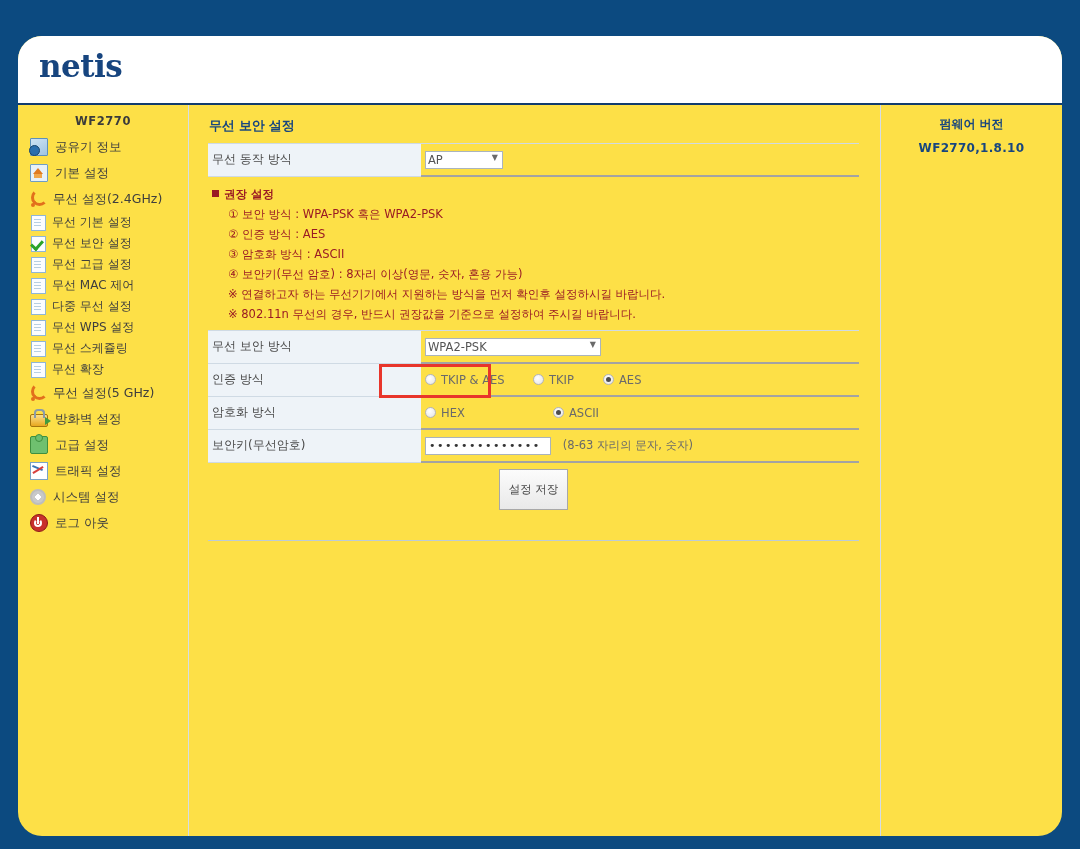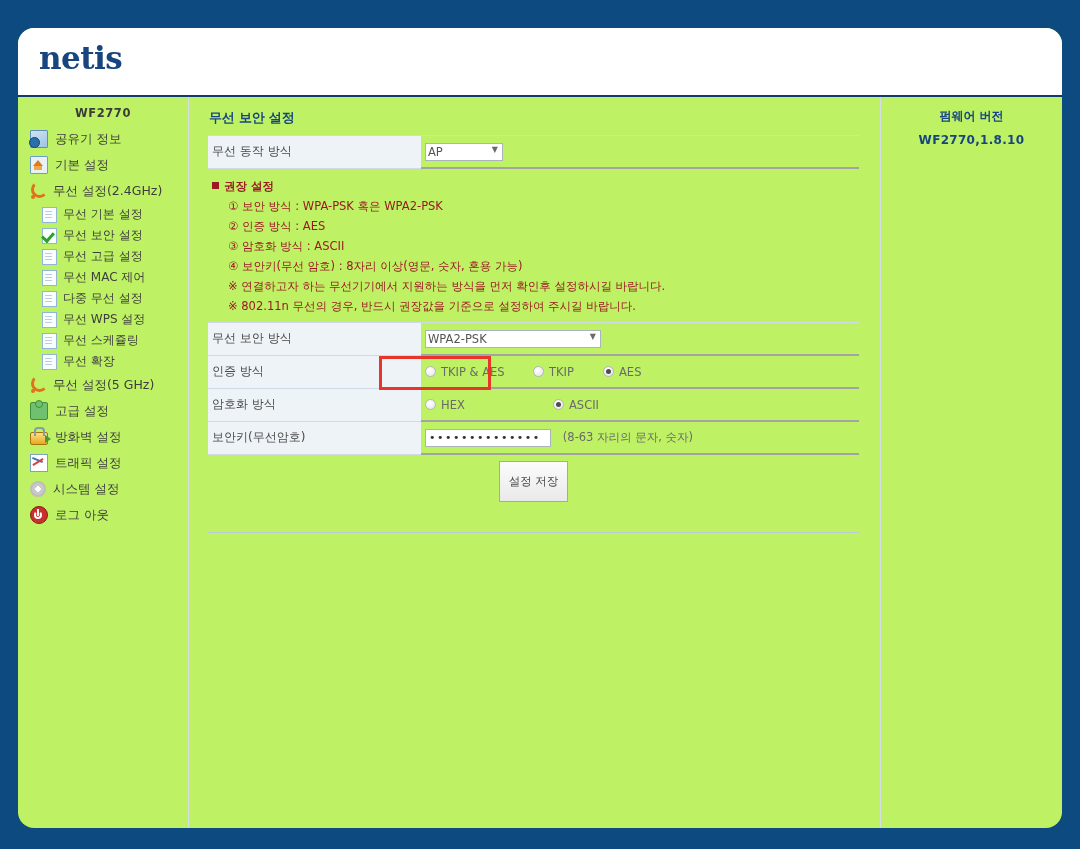--- a/index.html
+++ b/index.html
@@ -9,25 +9,25 @@
   body {
     width: 1080px;
     height: 849px;
     background: #0c4a80;
     font-family: "DejaVu Sans", "Liberation Sans", sans-serif;
     overflow: hidden;
   }
   #app-window {
     position: absolute;
     left: 18px;
-    top: 28px;
+    top: 36px;
     width: 1044px;
     height: 800px;
-    background: #bef264;
-    border-radius: 16px;
+    background: #fde047;
+    border-radius: 24px;
     overflow: hidden;
   }
   
   #brand-header {
     height: 67px;
     border-bottom: 2px solid #123c6e;
     position: relative;
     background: #ffffff;
   }
   #brand-logo {
@@ -65,21 +65,21 @@
     display: flex;
     align-items: center;
     height: 26px;
     padding-left: 12px;
     font-size: 12.5px;
     color: #3e3e3e;
     cursor: pointer;
     white-space: nowrap;
   }
   .nav-item.sub {
-    padding-left: 24px;
+    padding-left: 13px;
     height: 21px;
     font-size: 12px;
   }
   .nav-icon {
     width: 16px;
     height: 16px;
     margin-right: 7px;
     flex: 0 0 16px;
     display: inline-block;
     position: relative;
@@ -496,26 +496,26 @@
           </div>
           <div class="nav-item sub">
             <span class="nav-icon ic-page"></span>
             <span>무선 확장</span>
           </div>
           <div class="nav-item">
             <span class="nav-icon ic-wifi"></span>
             <span>무선 설정(5 GHz)</span>
           </div>
           <div class="nav-item">
+            <span class="nav-icon ic-lock"></span>
+            <span>방화벽 설정</span>
+          </div>
+          <div class="nav-item">
             <span class="nav-icon ic-puzzle"></span>
             <span>고급 설정</span>
-          </div>
-          <div class="nav-item">
-            <span class="nav-icon ic-lock"></span>
-            <span>방화벽 설정</span>
           </div>
           <div class="nav-item">
             <span class="nav-icon ic-chart"></span>
             <span>트래픽 설정</span>
           </div>
           <div class="nav-item">
             <span class="nav-icon ic-gear"></span>
             <span>시스템 설정</span>
           </div>
           <div class="nav-item">

